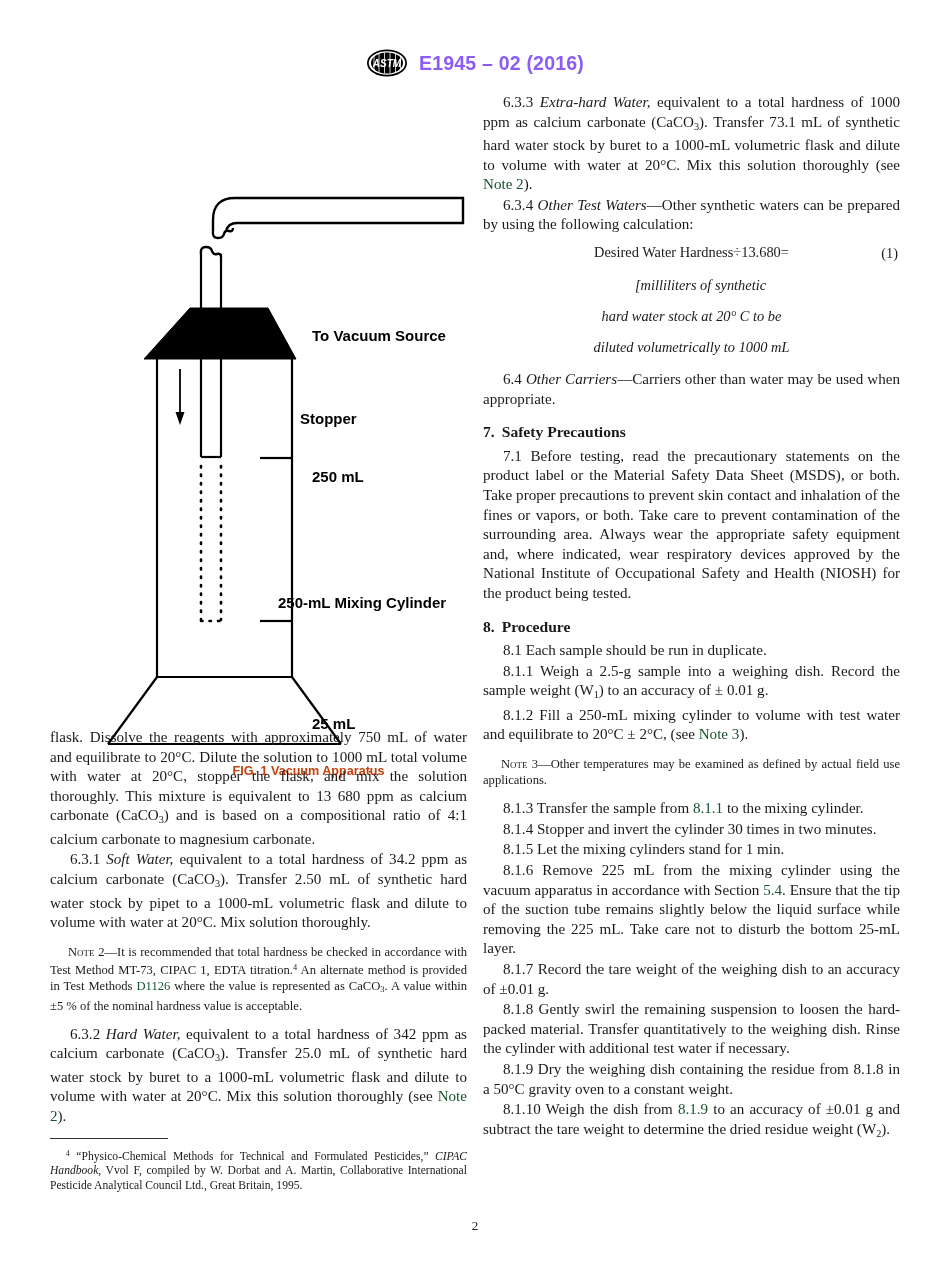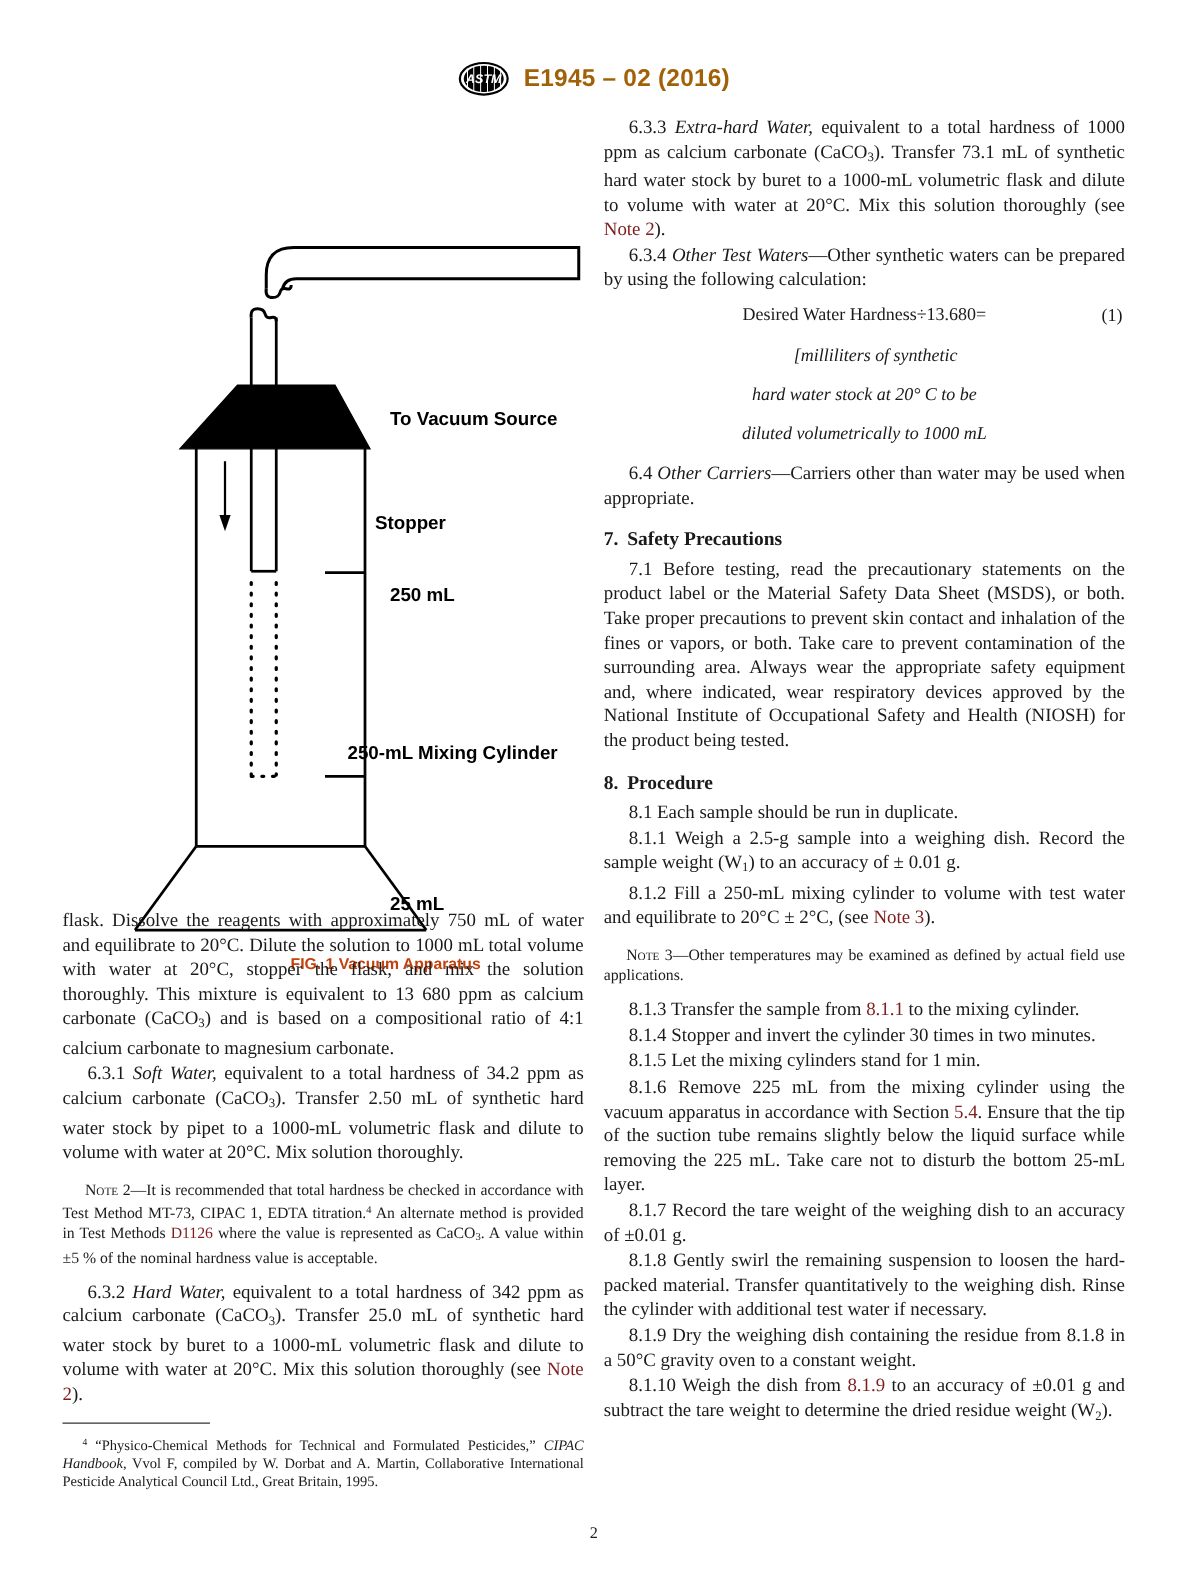--- a/index.html
+++ b/index.html
@@ -15,38 +15,38 @@
 
   
   .header {
     position:absolute; top:48px; left:0; width:950px;
     display:flex; align-items:center; justify-content:center; gap:11px;
   }
   .astm-logo { width:42px; height:30px; display:block; }
   .desig {
     font-family:"Liberation Sans", sans-serif;
     font-weight:bold; font-size:19.5px; letter-spacing:0.2px;
-    color:#a16207;
+    color:#8b5cf6;
   }
 
   
   .col {
     position:absolute; top:92px; width:417px;
     font-size:15.1px; line-height:19.6px;
     text-align:justify; text-justify:inter-word;
     -webkit-hyphens:none; hyphens:none;
   }
   .col-left  { left:50px; }
   .col-right { left:483px; }
 
   p { margin:0; }
   .para { text-indent:20px; margin-top:1px; }
   .para-cont { text-indent:0; }
   .it { font-style:italic; }
-  .lnk { color:#7f1d1d; }
+  .lnk { color:#14532d; }
   sub { font-size:0.68em; vertical-align:-0.28em; }
   sup { font-size:0.66em; vertical-align:0.5em; }
 
   .sec-head {
     font-family:"Liberation Serif", serif;
     font-weight:bold; font-size:15.6px;
     margin-top:13px; margin-bottom:5px;
     text-align:left; text-indent:0;
   }
   .sec-head .num { margin-right:7px; }

